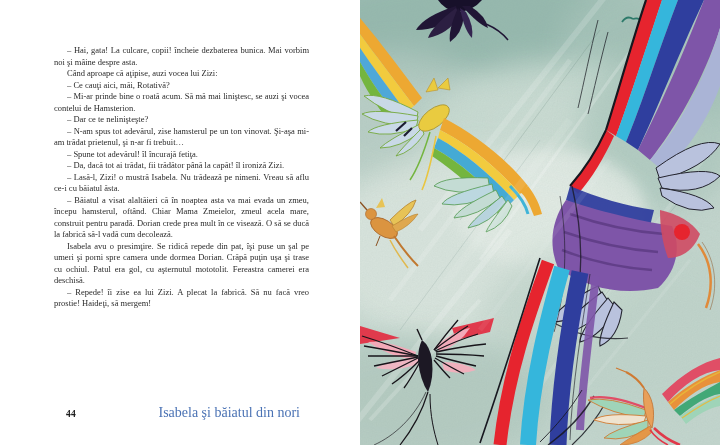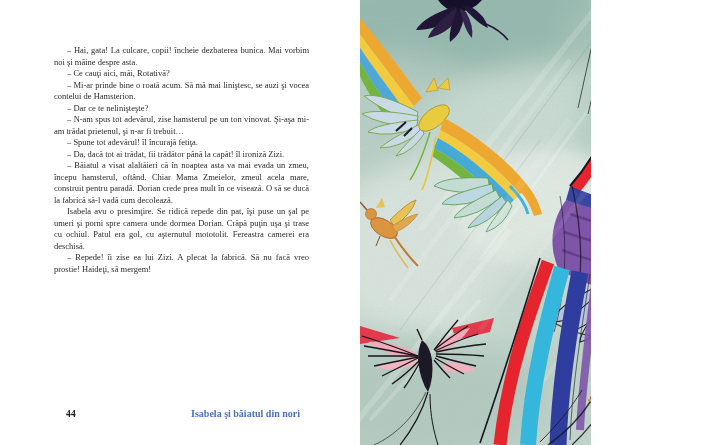--- a/index.html
+++ b/index.html
@@ -1,42 +1,44 @@
 <!DOCTYPE html>
 <html><head>
 <meta charset="utf-8">
 <style>
   html,body{margin:0;padding:0;background:#ffffff;}
-  .spread{position:relative;width:591px;height:445px;background:#ffffff;overflow:hidden;
+  .spread{position:relative;width:720px;height:445px;background:#ffffff;overflow:hidden;
           font-family:"Liberation Serif", serif;}
   .page-left{position:absolute;left:0;top:0;width:360px;height:445px;background:#ffffff;}
   .text-block{position:absolute;left:54px;top:45px;width:255px;
               font-size:8.5px;line-height:11.5px;text-align:justify;color:#2a2a2a;}
   .text-block p{margin:0;text-indent:13px;}
   .footer{position:absolute;left:54px;top:373px;width:252px;display:flex;
           justify-content:space-between;align-items:baseline;}
   .page-num{font-weight:bold;font-size:9.5px;color:#1b1b1b;padding-left:12px;letter-spacing:.3px;margin-top:36px;}
-  .book-title{font-weight:bold;font-size:10px;color:#4a72b4;padding-right:6px;}
+  .book-title{font-weight:normal;font-size:14px;color:#4a72b4;padding-right:6px;}
   .page-right{position:absolute;left:360px;top:0;width:360px;height:445px;}
   .page-right svg{display:block;}
 </style>
 </head>
 <body>
 
 <div class="spread">
 
   <div class="page-left">
     <div class="text-block">
       <p>– Hai, gata! La culcare, copii! încheie dezbaterea bunica. Mai vorbim noi şi mâine despre asta.</p>
+      <p>Când aproape că aţipise, auzi vocea lui Zizi:</p>
       <p>– Ce cauţi aici, măi, Rotativă?</p>
       <p>– Mi-ar prinde bine o roată acum. Să mă mai liniştesc, se auzi şi vocea contelui de Hamsterion.</p>
       <p>– Dar ce te nelinişteşte?</p>
       <p>– N-am spus tot adevărul, zise hamsterul pe un ton vinovat. Şi-aşa mi-am trădat prietenul, şi n-ar fi trebuit…</p>
       <p>– Spune tot adevărul! îl încurajă fetiţa.</p>
       <p>– Da, dacă tot ai trădat, fii trădător până la capăt! îl ironiză Zizi.</p>
+      <p>– Lasă-l, Zizi! o mustră Isabela. Nu trădează pe nimeni. Vreau să aflu ce-i cu băiatul ăsta.</p>
       <p>– Băiatul a visat alaltăieri că în noaptea asta va mai evada un zmeu, începu hamsterul, oftând. Chiar Mama Zmeielor, zmeul acela mare, construit pentru paradă. Dorian crede prea mult în ce visează. O să se ducă la fabrică să-l vadă cum decolează.</p>
       <p>Isabela avu o presimţire. Se ridică repede din pat, îşi puse un şal pe umeri şi porni spre camera unde dormea Dorian. Crăpă puţin uşa şi trase cu ochiul. Patul era gol, cu aşternutul mototolit. Fereastra camerei era deschisă.</p>
       <p>– Repede! îi zise ea lui Zizi. A plecat la fabrică. Să nu facă vreo prostie! Haideţi, să mergem!</p>
     </div>
     <div class="footer">
       <span class="page-num">44</span>
       <span class="book-title">Isabela şi băiatul din nori</span>
     </div>
   </div>
 

